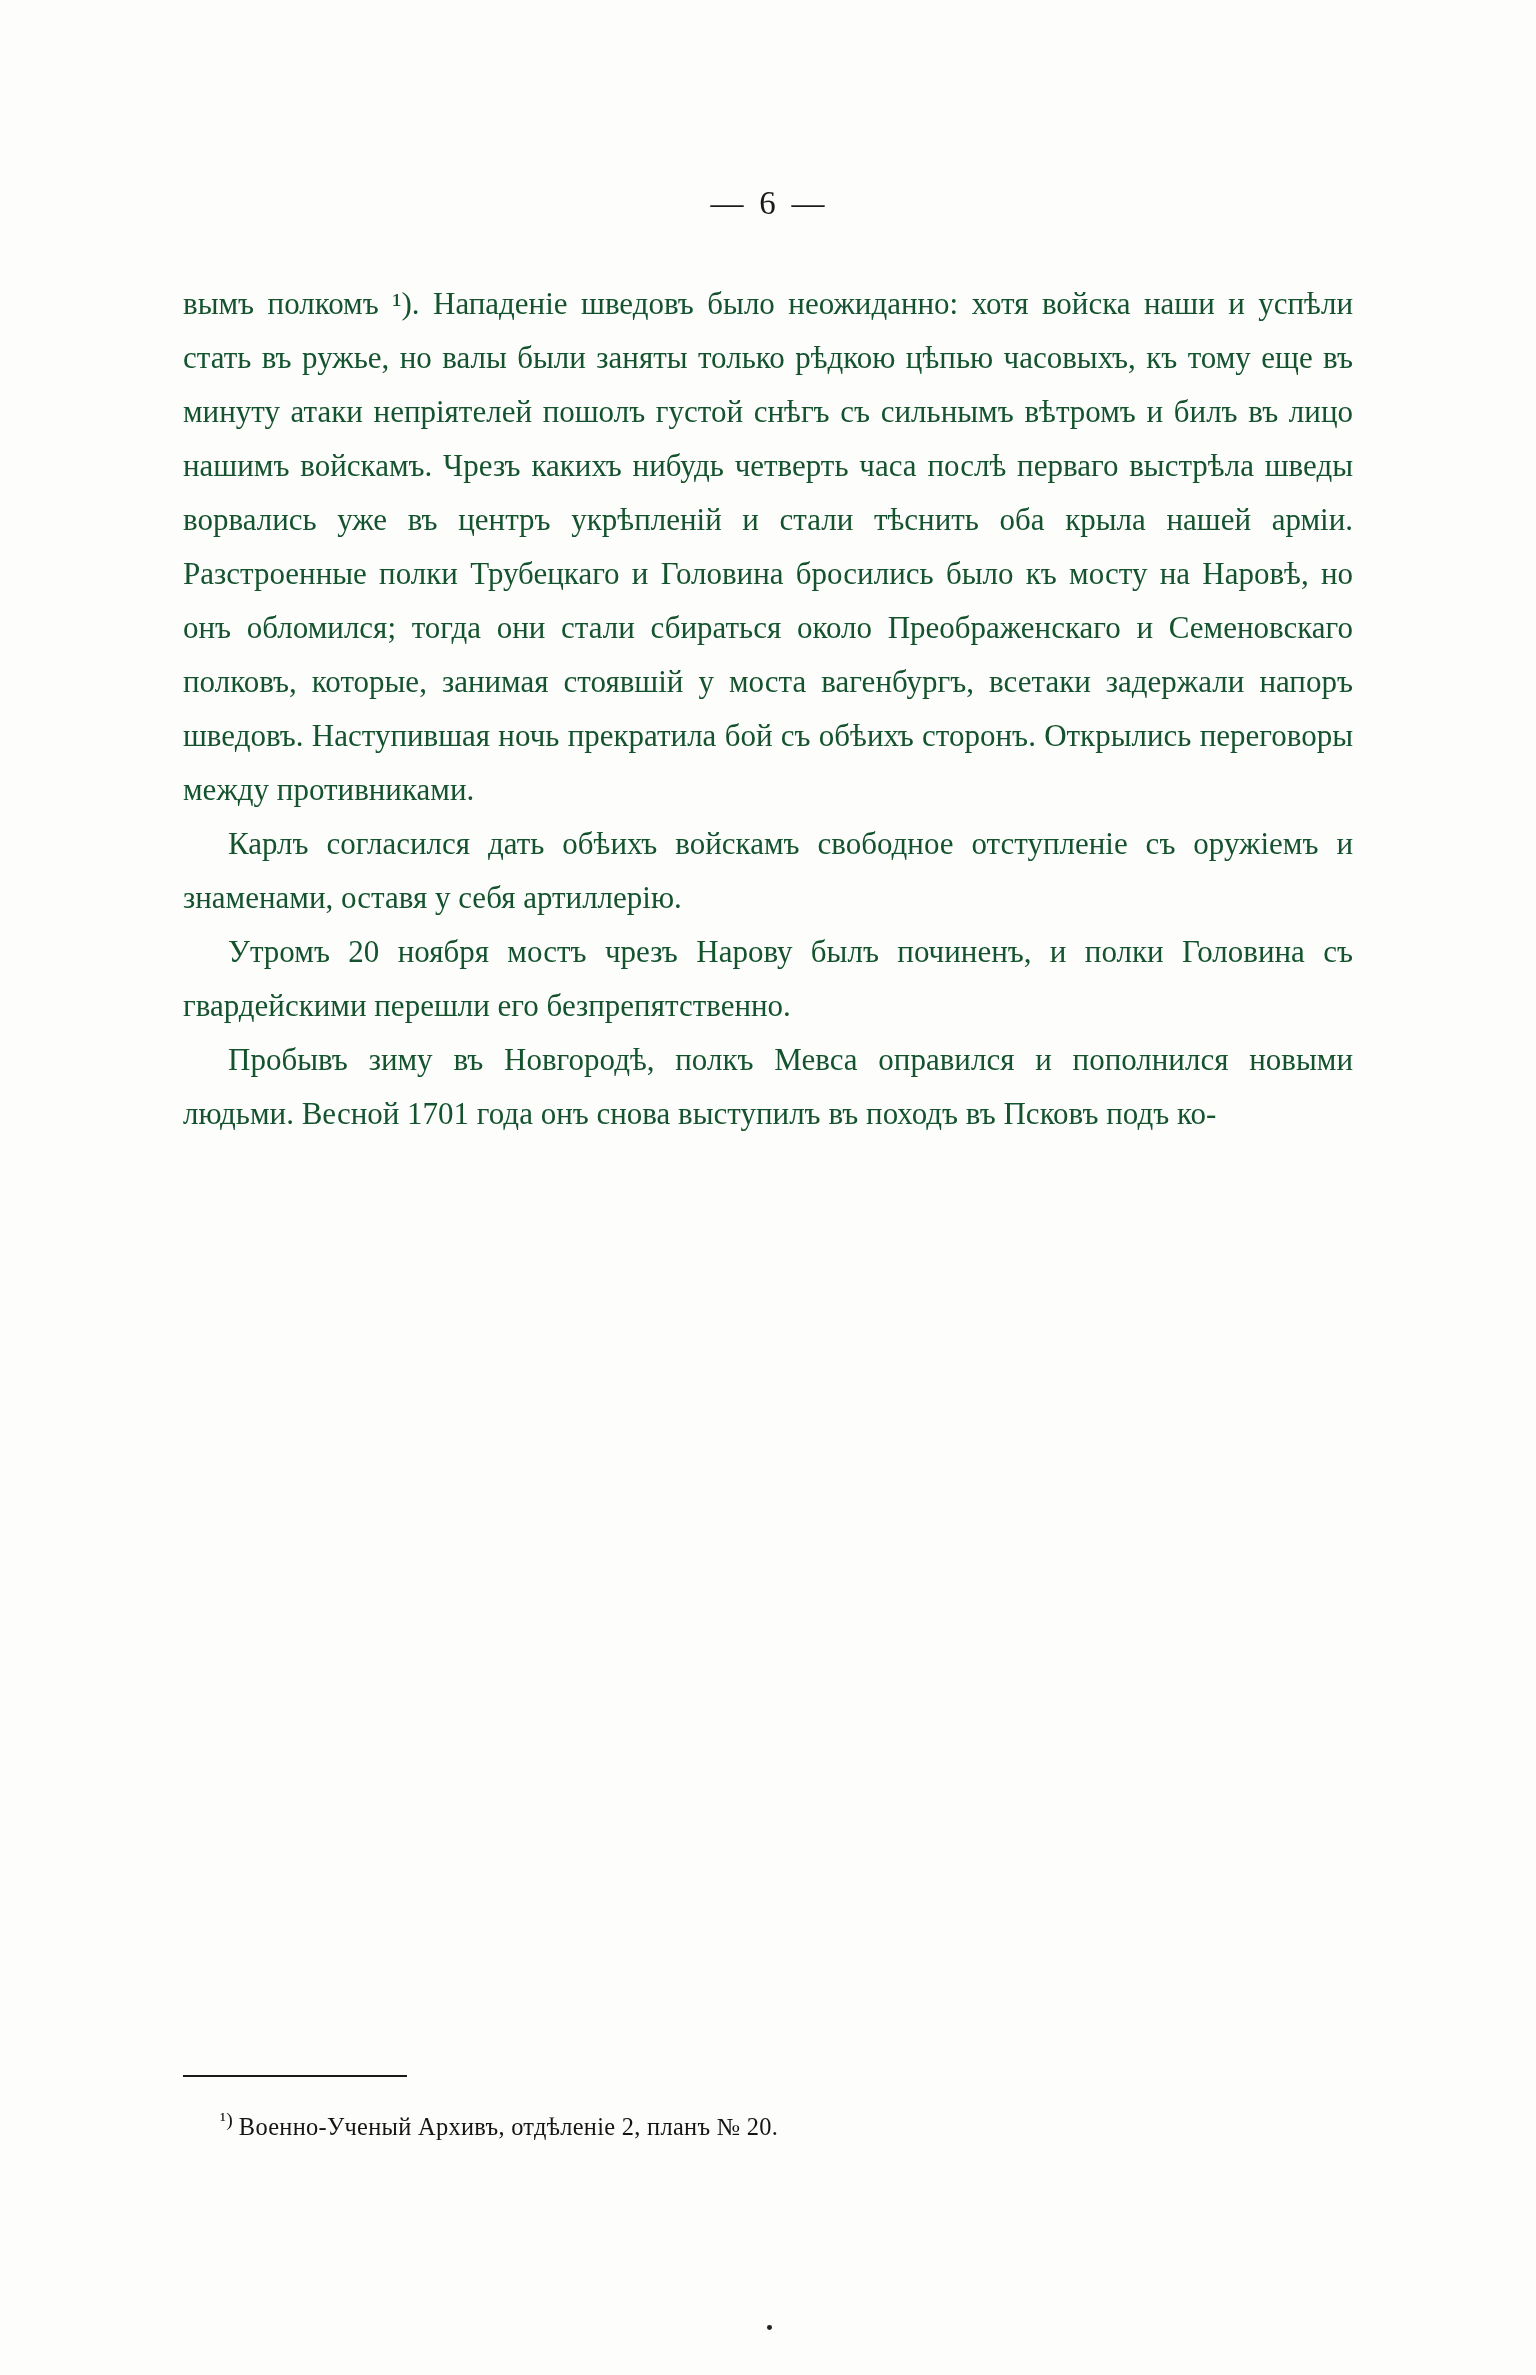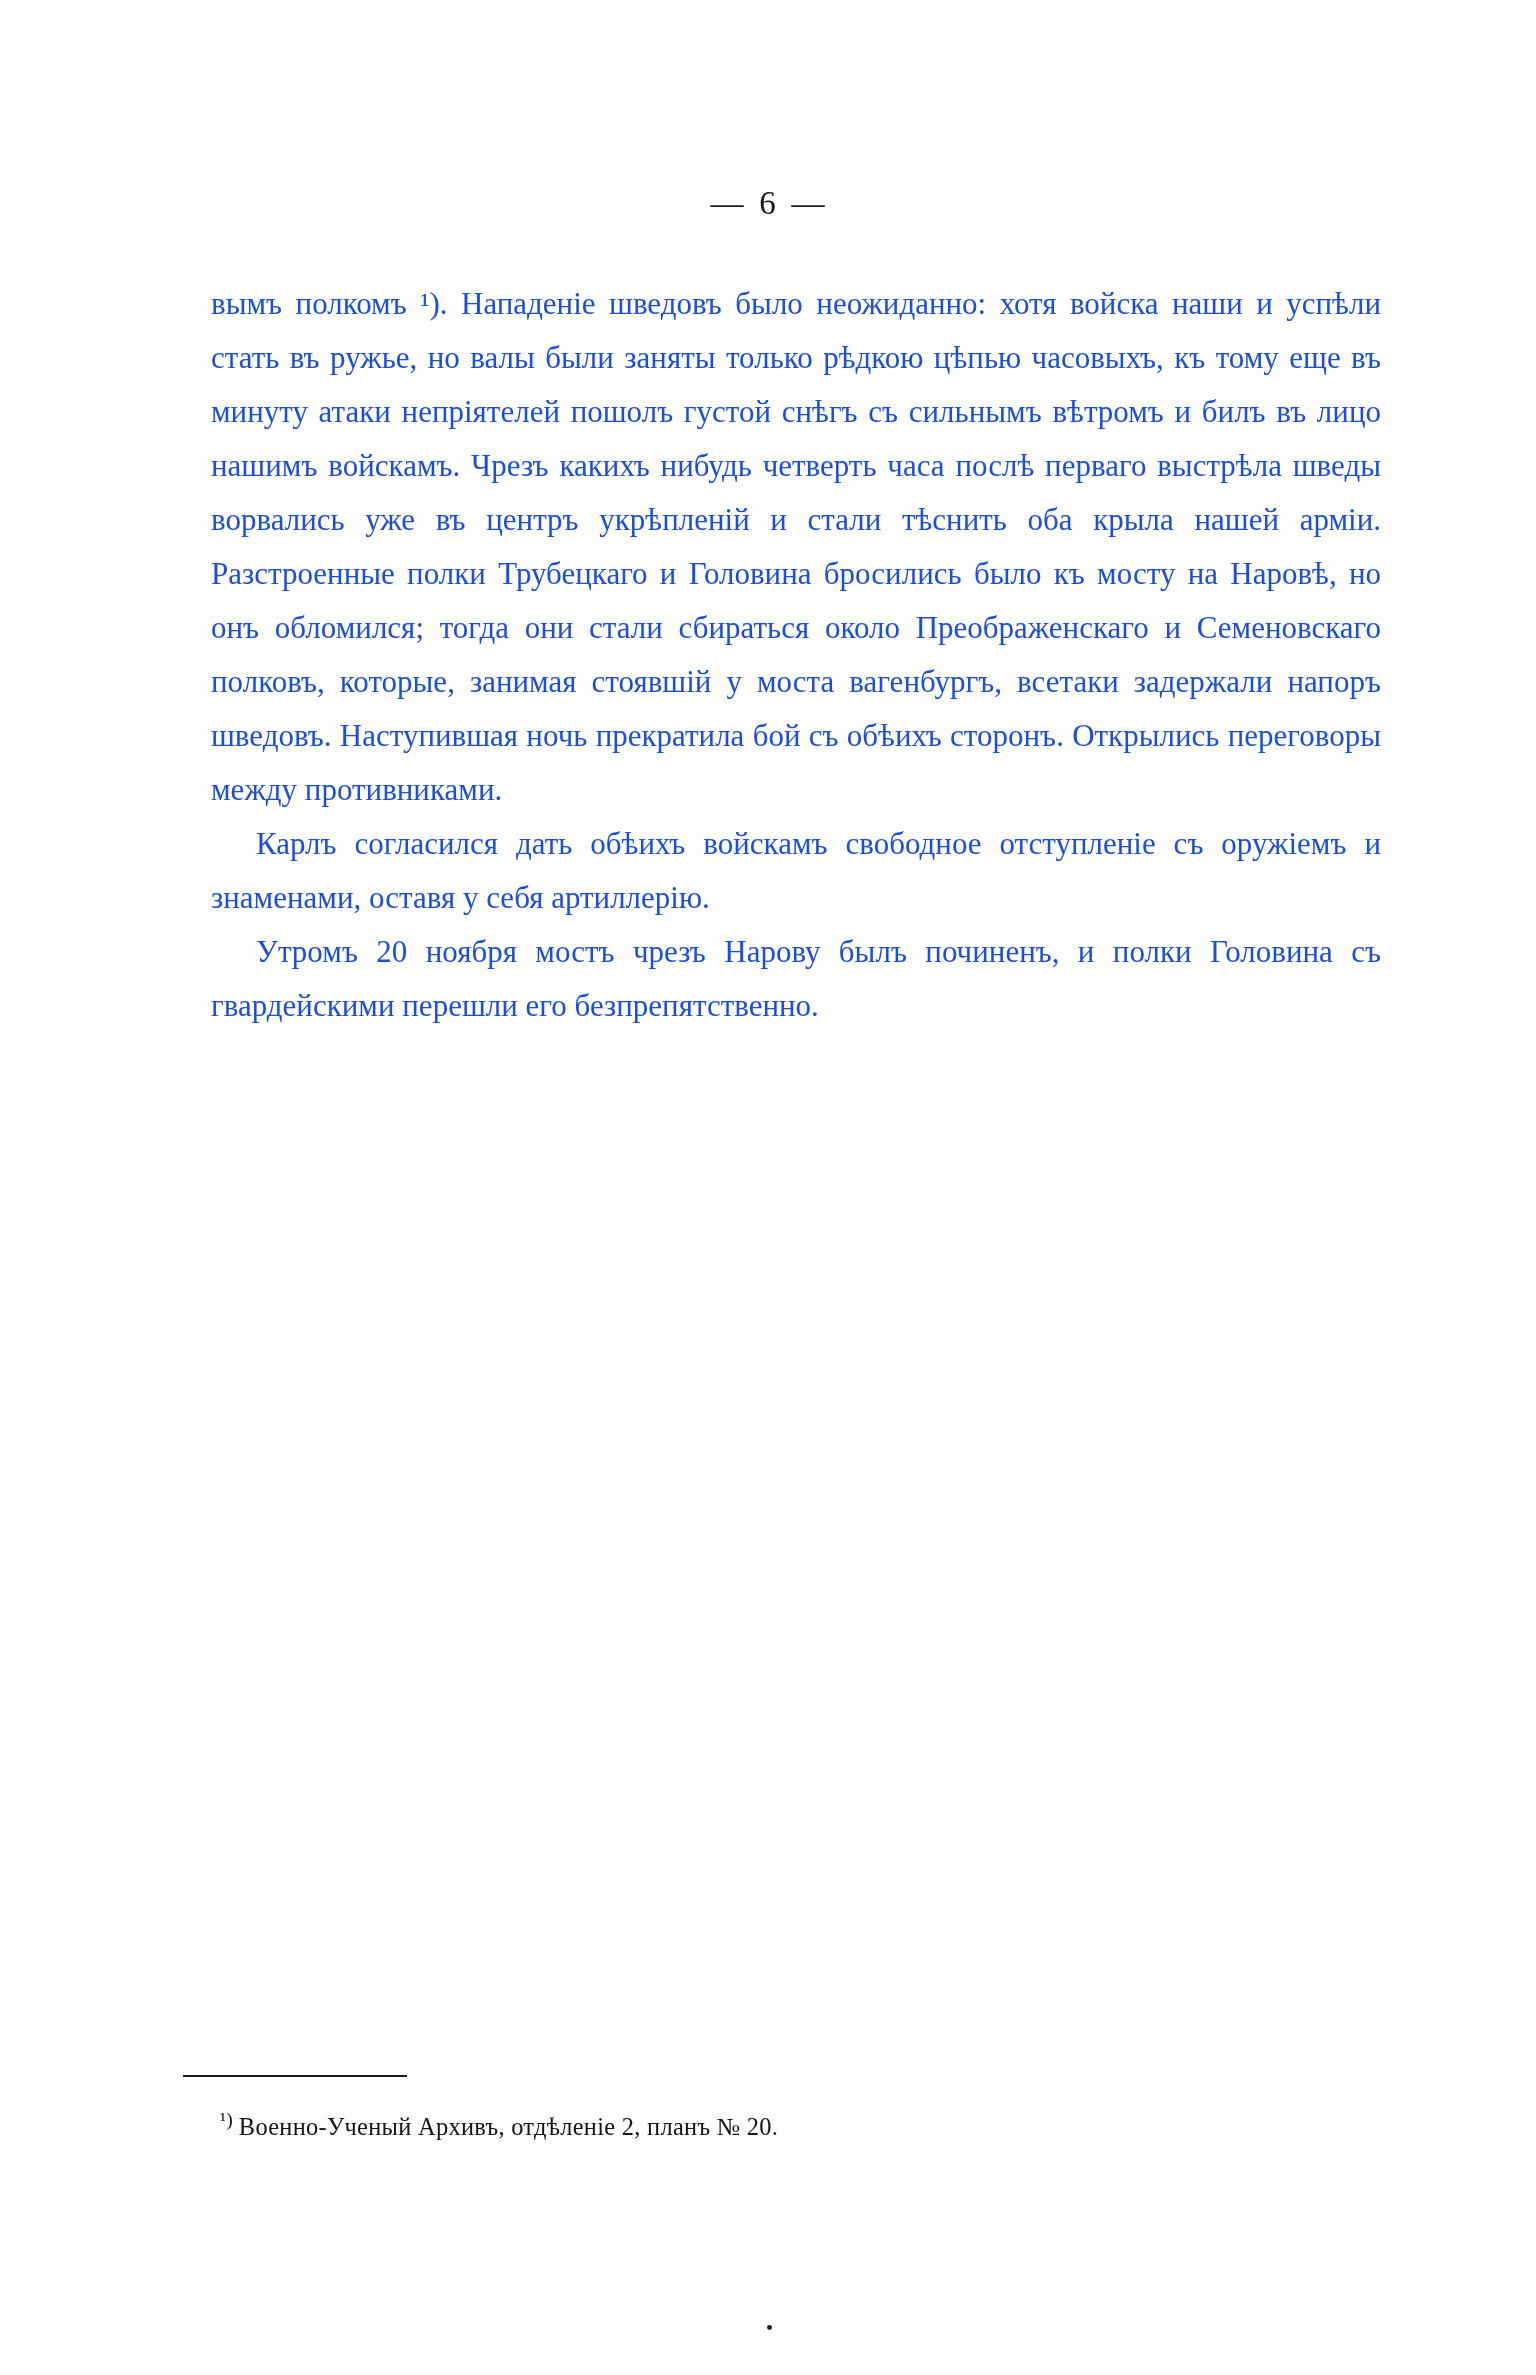--- a/index.html
+++ b/index.html
@@ -38,23 +38,22 @@
     padding: 0 13.7px;
   }
   .body-text {
     position: absolute;
     left: 183px;
     top: 277px;
     width: 1170px;
     font-size: 31px;
     line-height: 54px;
     text-align: justify;
-    color: #1d4ed8;
+    color: #14532d;
     font-family: "Liberation Serif", serif;
-    margin-left: 28px;
   }
   .body-text p {
     margin: 0 0 0 0;
     text-indent: 45px;
     text-align: justify;
     text-justify: inter-word;
   }
   .body-text p.first {
     text-indent: 0;
   }
@@ -102,20 +101,21 @@
 <div class="page">
 
   <div class="page-number">
     <span class="dash">—</span><span>6</span><span class="dash">—</span>
   </div>
 
   <div class="body-text">
     <p class="first">вымъ полкомъ ¹). Нападеніе шведовъ было неожиданно: хотя войска наши и успѣли стать въ ружье, но валы были заняты только рѣдкою цѣпью часовыхъ, къ тому еще въ минуту атаки непріятелей пошолъ густой снѣгъ съ сильнымъ вѣтромъ и билъ въ лицо нашимъ войскамъ. Чрезъ какихъ нибудь четверть часа послѣ перваго выстрѣла шведы ворвались уже въ центръ укрѣпленій и стали тѣснить оба крыла нашей арміи. Разстроенные полки Трубецкаго и Головина бросились было къ мосту на Наровѣ, но онъ обломился; тогда они стали сбираться около Преображенскаго и Семеновскаго полковъ, которые, занимая стоявшій у моста вагенбургъ, всетаки задержали напоръ шведовъ. Наступившая ночь прекратила бой съ обѣихъ сторонъ. Открылись переговоры между противниками.</p>
     <p>Карлъ согласился дать обѣихъ войскамъ свободное отступленіе съ оружіемъ и знаменами, оставя у себя артиллерію.</p>
     <p>Утромъ 20 ноября мостъ чрезъ Нарову былъ починенъ, и полки Головина съ гвардейскими перешли его безпрепятственно.</p>
+    <p>Пробывъ зиму въ Новгородѣ, полкъ Мевса оправился и пополнился новыми людьми. Весной 1701 года онъ снова выступилъ въ походъ въ Псковъ подъ ко-</p>
   </div>
 
   <div class="footnote-rule"></div>
 
   <div class="footnote">
     <span class="fn-num">¹)</span><span>Военно-Ученый Архивъ, отдѣленіе 2, планъ № 20.</span>
   </div>
 
   <div class="bottom-dot"></div>
 

